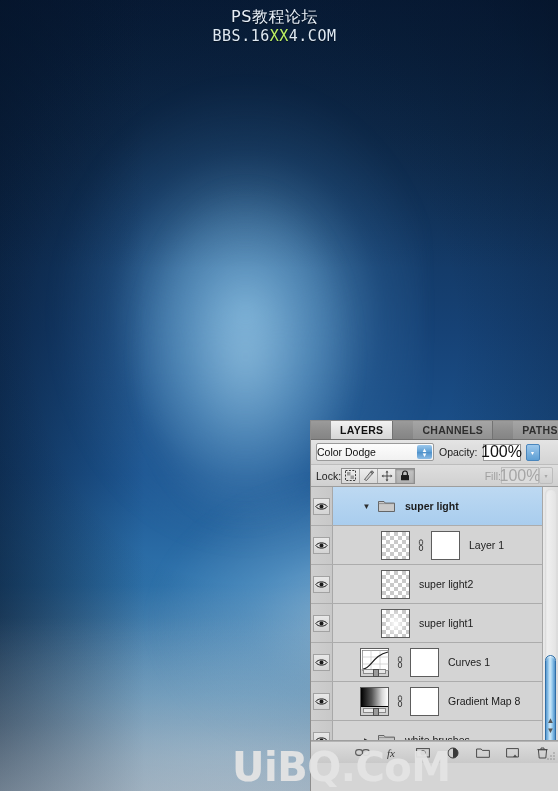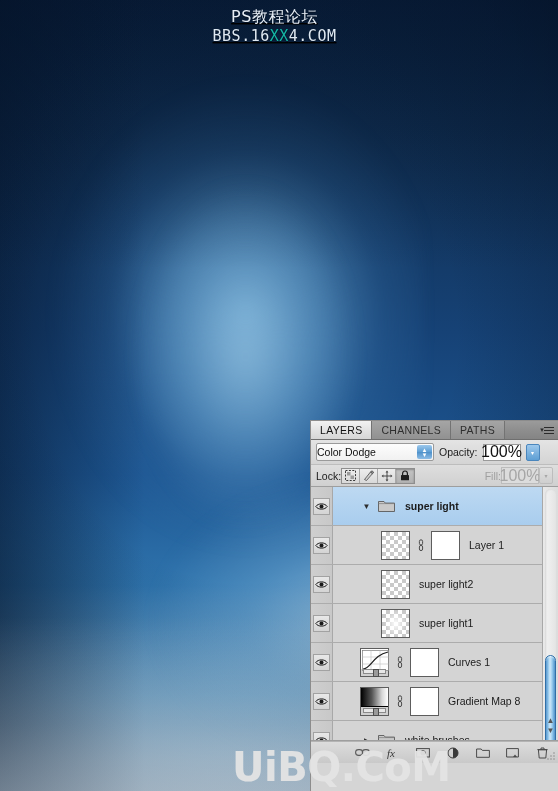--- a/index.html
+++ b/index.html
@@ -81,40 +81,39 @@
     background: linear-gradient(to bottom, rgba(205,228,243,0) 0%, rgba(205,228,243,0.22) 62%, rgba(214,233,246,0.40) 100%);
   }
 
   
   .wm-top {
     position: absolute;
     left: 0; right: 9px; top: 7px;
     text-align: center;
     pointer-events: none;
     user-select: none;
-    text-decoration: underline;
   }
   .wm-top .l1 {
     font-family: "DejaVu Sans", sans-serif;
     font-size: 16px;
     color: #e7eef6;
     letter-spacing: 0.5px;
     text-shadow: 0 1px 1px rgba(0,0,0,0.45);
     line-height: 19px;
   }
   .wm-top .l2 {
     font-family: "DejaVu Sans Mono", monospace;
     font-size: 15px;
     color: #dfe9f3;
     letter-spacing: 0.5px;
     text-shadow: 0 1px 1px rgba(0,0,0,0.45);
     line-height: 18px;
     margin-top: 1px;
   }
-  .wm-top .l2 .xx { color: #14b8a6; }
+  .wm-top .l2 .xx { color: #bef264; }
 
   
   #layers-panel {
     position: absolute;
     left: 310px; top: 420px;
     width: 248px; height: 371px;
     background: #d5d5d5;
     border-left: 1px solid #8c8c8c;
     border-top: 1px solid #8c8c8c;
     font-size: 11px;
@@ -128,26 +127,27 @@
     height: 19px;
     background: linear-gradient(to bottom, #9b9b9b 0%, #8e8e8e 50%, #848484 100%);
     display: flex;
     align-items: stretch;
     border-bottom: 1px solid #6f6f6f;
   }
   .tab {
     padding: 0 9px;
     display: flex; align-items: center;
     font-size: 10.5px;
-    font-weight: normal;
+    font-weight: bold;
     letter-spacing: 0.3px;
     color: #2e2e2e;
     background: linear-gradient(to bottom, #a5a5a5, #919191);
     border-right: 1px solid #737373;
     cursor: default;
+    margin-left: 20px;
   }
   .tab.active {
     background: linear-gradient(to bottom, #f2f2f2 0%, #e2e2e2 55%, #d6d6d6 100%);
     color: #111;
   }
   .tab-filler { flex: 1; }
   .panel-menu {
     width: 22px;
     display: flex; align-items: center; justify-content: center;
     color: #2b2b2b;

